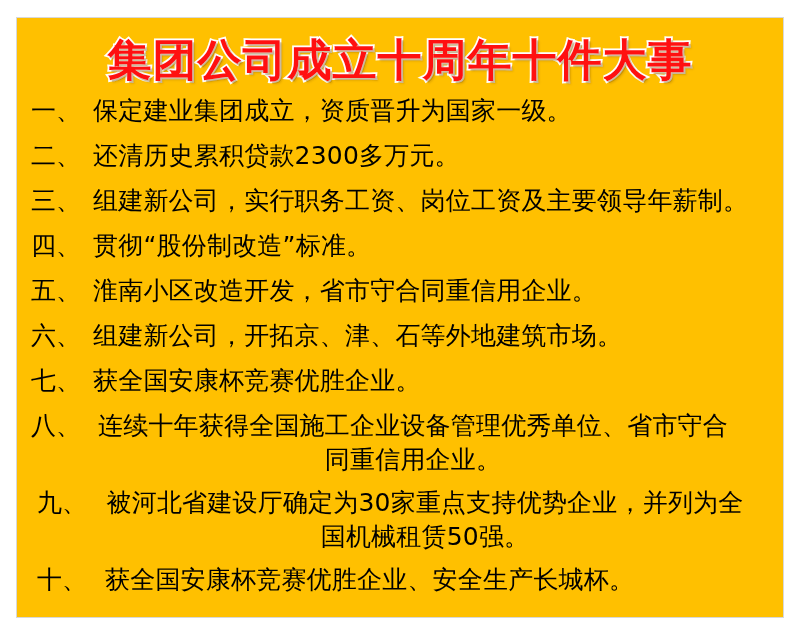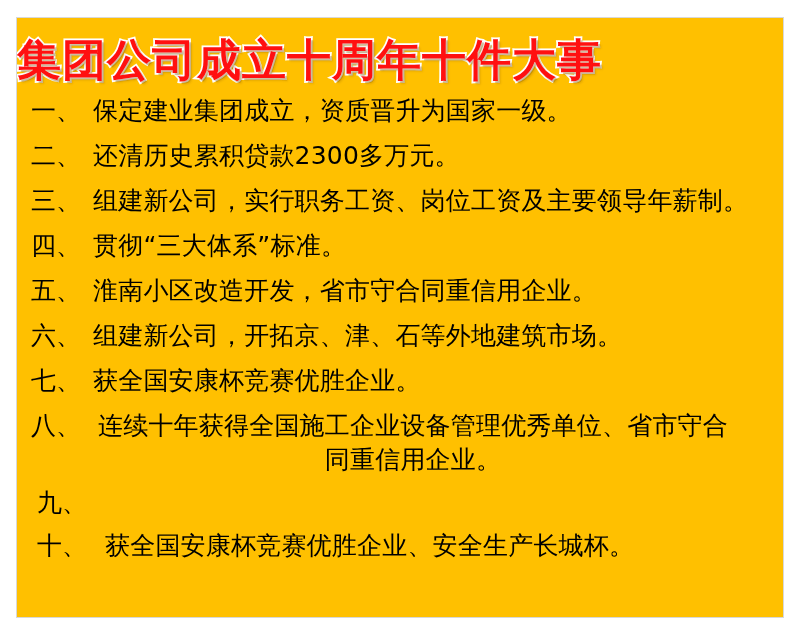--- a/index.html
+++ b/index.html
@@ -37,20 +37,21 @@
 
   
   .title-wrap {
     position: absolute;
     left: 0;
     top: 11px;
     width: 100%;
     height: 62px;
     display: flex;
     align-items: center;
+    justify-content: center;
   }
   .title {
     font-family: "DejaVu Sans", "Liberation Sans", sans-serif;
     font-size: 44px;
     font-weight: 900;
     letter-spacing: 1px;
     color: #FF1010;
     line-height: 1;
     white-space: nowrap;
     
@@ -126,21 +127,21 @@
         <span class="item-text">还清历史累积贷款2300多万元。</span>
       </div>
 
       <div class="item indent-a">
         <span class="item-marker">三、</span>
         <span class="item-text">组建新公司，实行职务工资、岗位工资及主要领导年薪制。</span>
       </div>
 
       <div class="item indent-a">
         <span class="item-marker">四、</span>
-        <span class="item-text">贯彻“三大体系”标准。</span>
+        <span class="item-text">贯彻“股份制改造”标准。</span>
       </div>
 
       <div class="item indent-a">
         <span class="item-marker">五、</span>
         <span class="item-text">淮南小区改造开发，省市守合同重信用企业。</span>
       </div>
 
       <div class="item indent-a">
         <span class="item-marker">六、</span>
         <span class="item-text">组建新公司，开拓京、津、石等外地建筑市场。</span>
@@ -151,20 +152,21 @@
         <span class="item-text">获全国安康杯竞赛优胜企业。</span>
       </div>
 
       <div class="item indent-a wrap tight">
         <span class="item-marker">八、</span>
         <span class="item-text">连续十年获得全国施工企业设备管理优秀单位、省市守合同重信用企业。</span>
       </div>
 
       <div class="item indent-b wrap tight">
         <span class="item-marker">九、</span>
+        <span class="item-text">被河北省建设厅确定为30家重点支持优势企业，并列为全国机械租赁50强。</span>
       </div>
 
       <div class="item indent-b">
         <span class="item-marker">十、</span>
         <span class="item-text">获全国安康杯竞赛优胜企业、安全生产长城杯。</span>
       </div>
 
     </div>
 
   </div>

